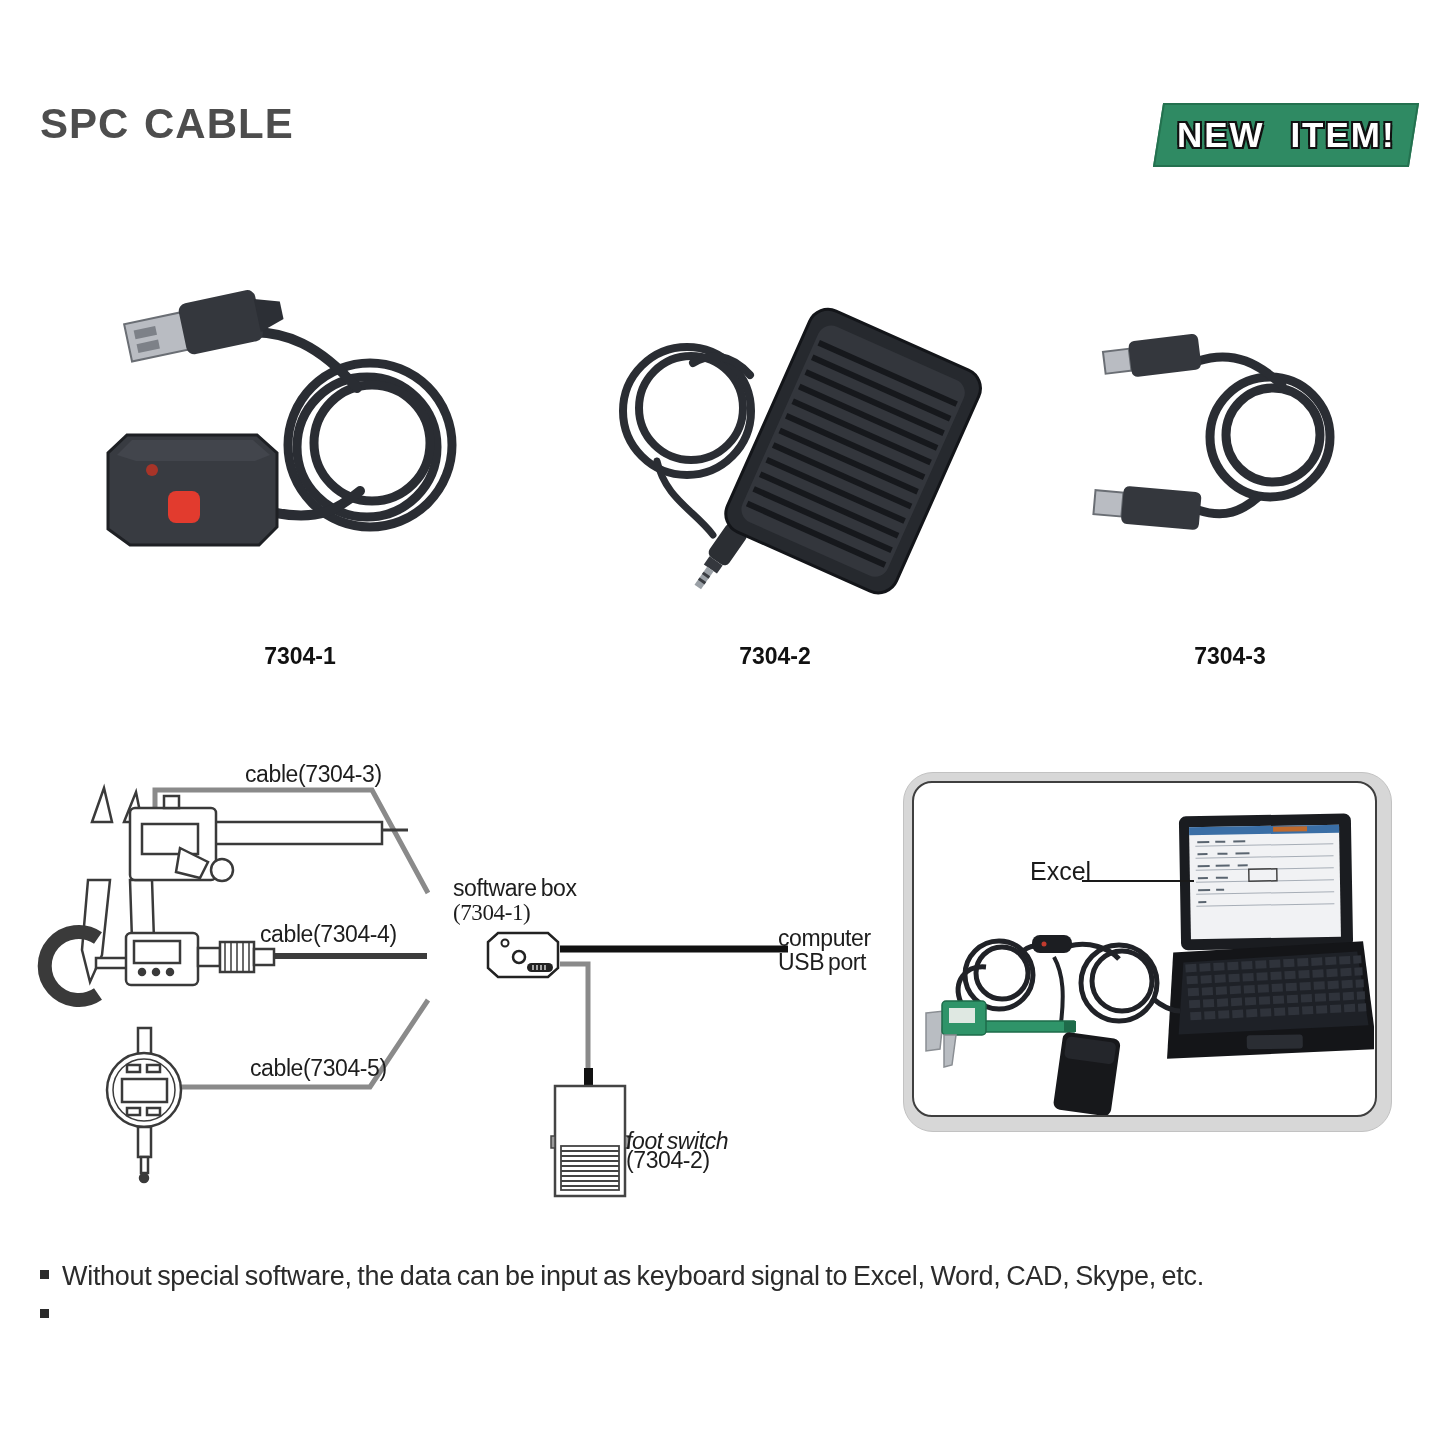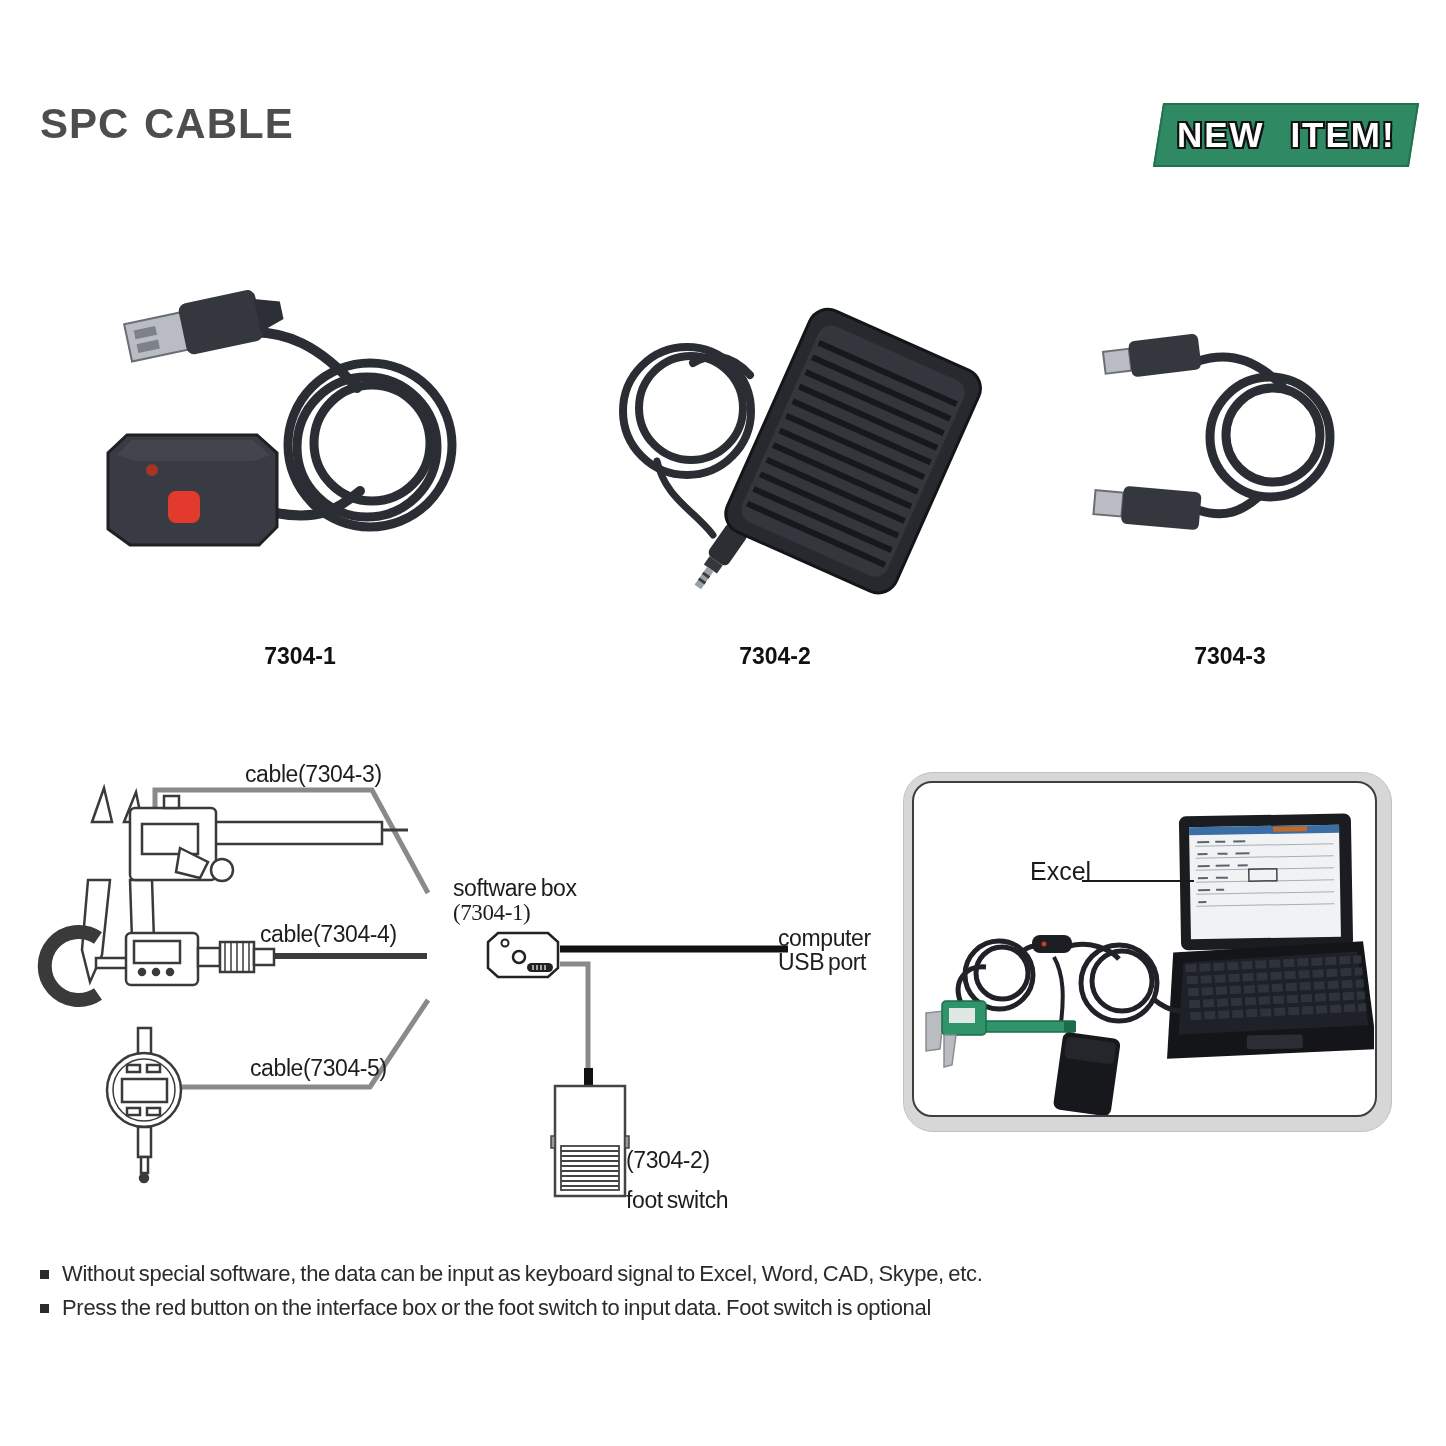--- a/index.html
+++ b/index.html
@@ -43,21 +43,21 @@
     left:103px;top:74px;font-size:25px;color:#1a1a1a;letter-spacing:0px;margin-left:13px;
   }
   .excel-line{left:168px;top:97px;width:112px;height:2px;background:#1a1a1a;}
   
   .notes{left:40px;top:1262px;width:1180px;}
   .note-row{display:flex;align-items:flex-start;margin-bottom:10.5px;}
   .note-bullet{
     flex:0 0 auto;width:9px;height:9px;background:#2b2b2b;margin:8px 13px 0 0;
   }
   .note-text{
-    font-size:22px;color:#2b2b2b;letter-spacing:-0.3px;word-spacing:-1.5px;
+    font-size:27px;color:#2b2b2b;letter-spacing:-0.3px;word-spacing:-1.5px;
     line-height:1.05;
   }
   .note-text b{font-weight:bold;}
   svg{display:block;}
 </style>
 </head>
 <body>
 
 <div class="page">
 
@@ -236,21 +236,21 @@
     </g>
   </svg>
 
   <div class="abs dlabel" style="left:245px;top:762px;width:140px;">cable(7304-3)</div>
   <div class="abs dlabel" style="left:260px;top:922px;width:140px;">cable(7304-4)</div>
   <div class="abs dlabel" style="left:250px;top:1056px;width:140px;">cable(7304-5)</div>
   <div class="abs dlabel" style="left:453px;top:876px;width:140px;">software box</div>
   <div class="abs dlabel" style="left:453px;top:900px;width:140px;font-family:Liberation Serif, serif;">(7304-1)</div>
   <div class="abs dlabel" style="left:778px;top:926px;width:110px;">computer</div>
   <div class="abs dlabel" style="left:778px;top:950px;width:110px;">USB port</div>
-  <div class="abs dlabel" style="left:626px;top:1188px;width:116px;">foot switch</div>
+  <div class="abs dlabel" style="left:626px;top:1129px;width:116px;font-style:italic;">foot switch</div>
   <div class="abs dlabel" style="left:626px;top:1148px;width:116px;">(7304-2)</div>
 
   <div class="abs photo-frame">
     <div class="photo-inner">
       <svg width="460" height="336" viewBox="0 0 460 336">
 
         <g transform="rotate(-1 350 100)">
           <rect x="266" y="32" width="172" height="134" rx="7" fill="#1a1c20"></rect>
           <rect x="276" y="43" width="150" height="112" fill="#f1f2f4"></rect>
           <rect x="276" y="43" width="150" height="8" fill="#3a6ea5"></rect>
@@ -326,17 +326,16 @@
     </div>
   </div>
 
   <div class="abs notes">
     <div class="note-row">
       <span class="note-bullet"></span>
       <span class="note-text">Without special software, the data can be input as keyboard signal to Excel, Word, CAD, Skype, etc.</span>
     </div>
     <div class="note-row">
       <span class="note-bullet"></span>
-      <span class="note-text">Press the red button on the interface box or the foot switch to input data. Foot switch is optional</span>
     </div>
   </div>
 
 </div>
 
 </body></html>

